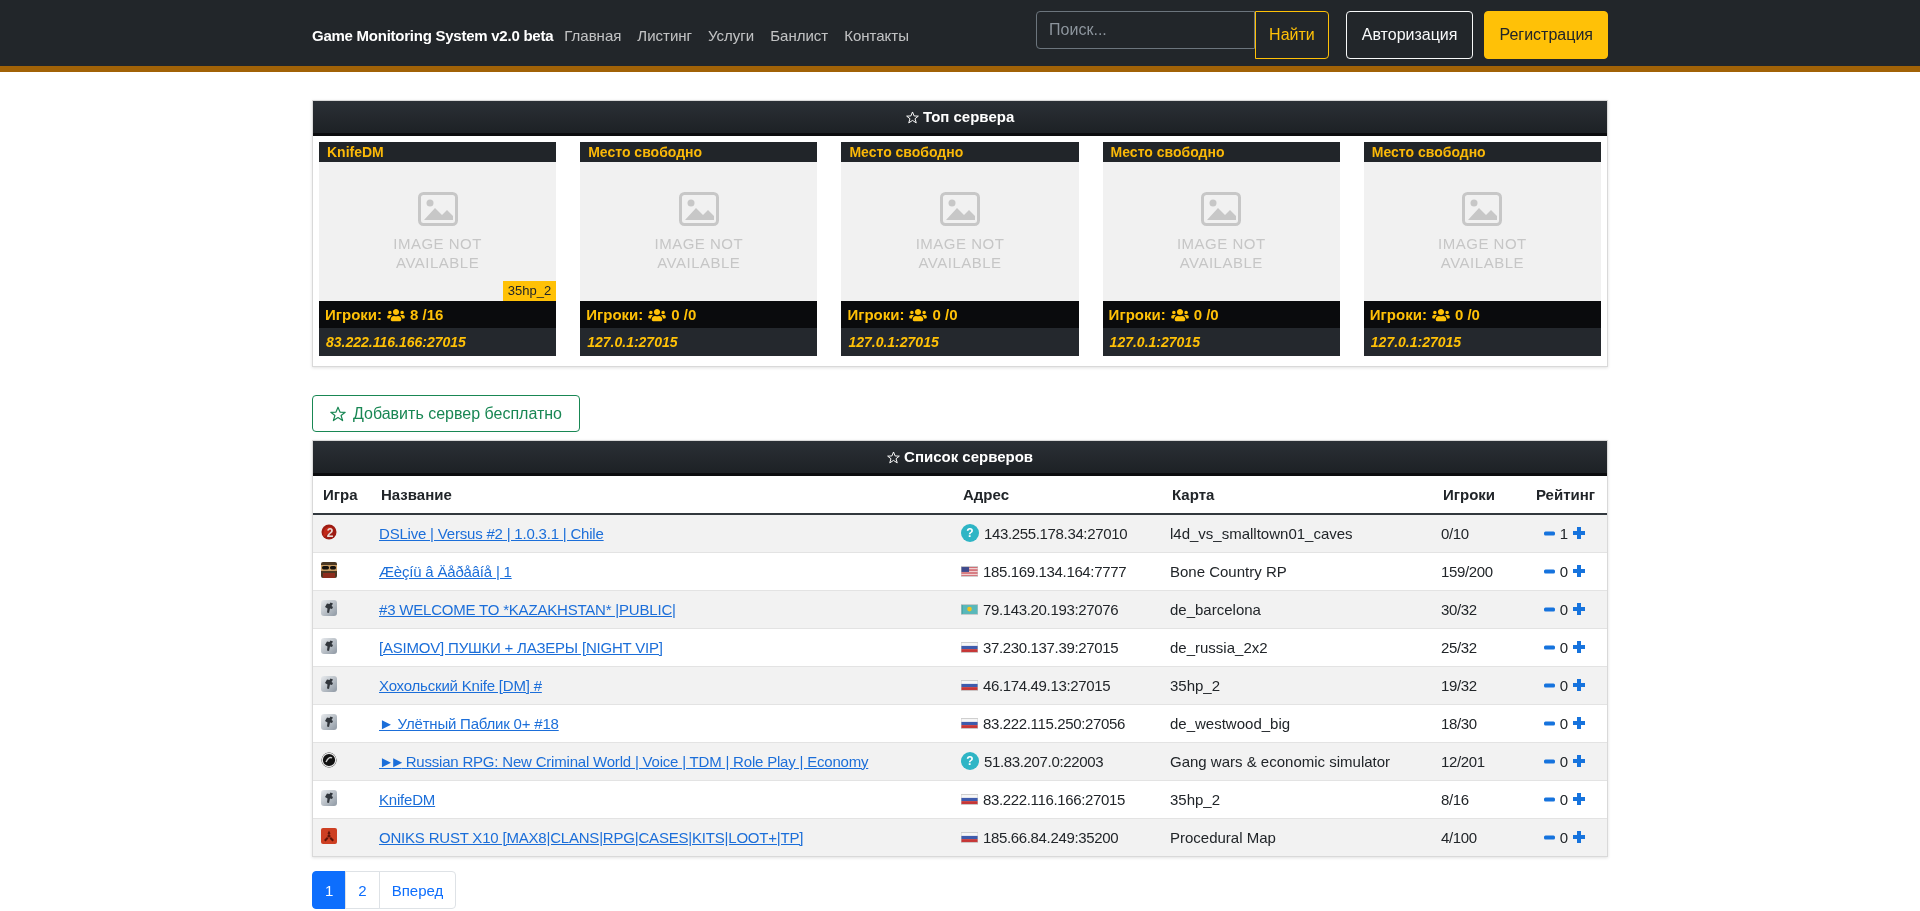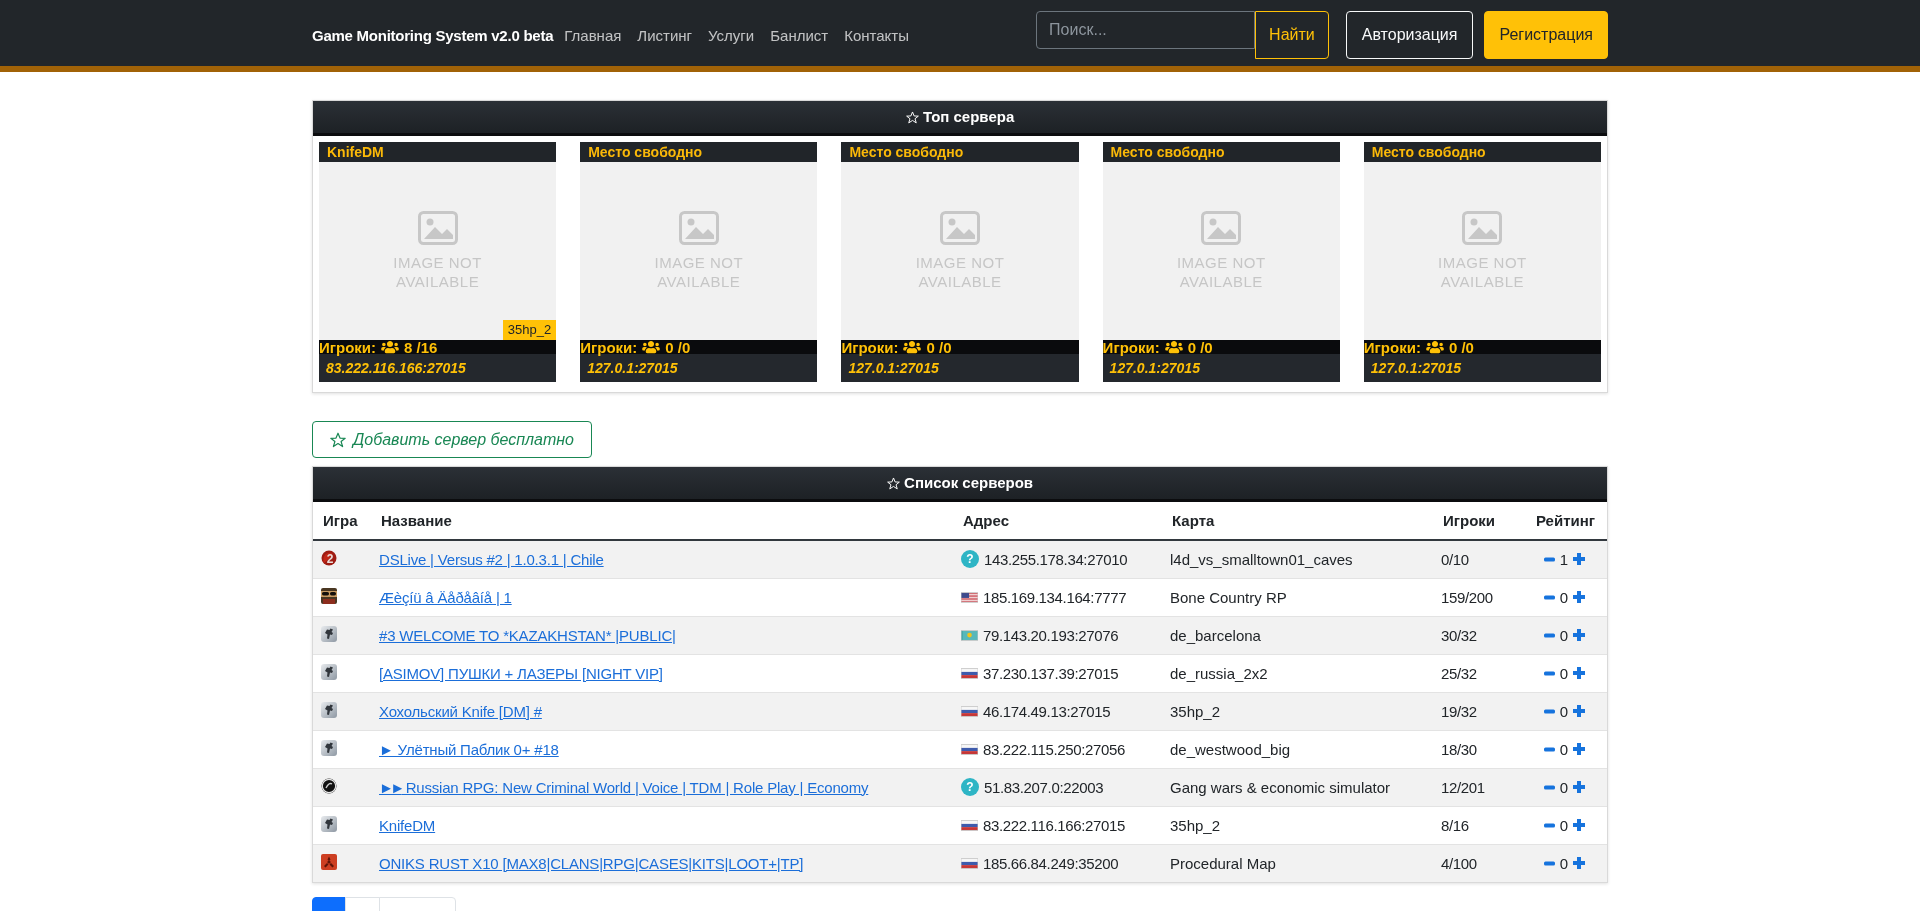--- a/index.html
+++ b/index.html
@@ -24,28 +24,28 @@
 
 
 .main { padding-top:28px; }
 .panel { border:1px solid #d9d9d9; background:#fff; box-shadow:0 1px 3px rgba(0,0,0,.12); }
 .panel-head { background:linear-gradient(180deg,#2b3036,#1d2125); color:#fff; font-weight:bold; font-size:15px; line-height:22px; text-align:center; padding:5px 0; border-bottom:3px solid #0b0c0e; }
 
 
 .cards { display:flex; gap:24px; padding:6px 6px 10px 6px; }
 .card { width:237.6px; }
 .card-h { background:#212529; color:#fbb908; font-weight:bold; font-size:14px; line-height:20px; height:20px; padding:0 8px; white-space:nowrap; overflow:hidden; }
-.card-img { position:relative; height:178px; background:#f1f1f1; display:flex; flex-direction:column; align-items:center; justify-content:center; }
+.card-img { position:relative; height:139px; background:#f1f1f1; display:flex; flex-direction:column; align-items:center; justify-content:center; }
 .ph-txt { color:#c6c6c6; font-size:15px; letter-spacing:0.5px; line-height:19px; text-align:center; margin-top:8px; }
 .badge-map { position:absolute; right:0; bottom:0; background:#ffc107; color:#212529; font-size:13px; line-height:20px; padding:0 5px; }
-.card-r1 { background:#0a0b0d; color:#ffc107; font-weight:bold; font-size:15px; height:14px; line-height:27px; padding:0 0; display:flex; align-items:center; gap:5px; }
+.card-r1 { background:#0a0b0d; color:#ffc107; font-weight:bold; font-size:15px; height:27px; line-height:27px; padding:0 6px; display:flex; align-items:center; gap:5px; }
 .card-r2 { background:#24282d; color:#ffc107; font-weight:bold; font-style:italic; font-size:14px; height:28px; line-height:28px; padding:0 7px; }
 
 
-.addbtn { display:inline-flex; align-items:center; margin:28px 0 8px 0; border:1px solid #198754; color:#198754; background:#fff; border-radius:4px; height:37px; padding:0 17px; font-size:16px; gap:7px;font-style:italic; }
+.addbtn { display:inline-flex; align-items:center; margin:28px 0 8px 0; border:1px solid #198754; color:#198754; background:#fff; border-radius:4px; height:37px; padding:0 17px; font-size:16px; gap:7px; }
 
 
 table { border-collapse:collapse; width:100%; }
 th { text-align:left; font-size:15px; padding:10px 10px; border-bottom:2px solid #32383e; }
 td { font-size:15px; padding:0 10px 0 8px; height:38px; vertical-align:middle; }
 tbody tr { border-top:1px solid #e3e3e3; }
 tbody tr:first-child { border-top:none; }
 tbody tr:nth-child(odd) { background:#f2f2f2; }
 td a { color:#1b6ed9; letter-spacing:-0.2px; }
 .c-ip { letter-spacing:-0.35px; }

